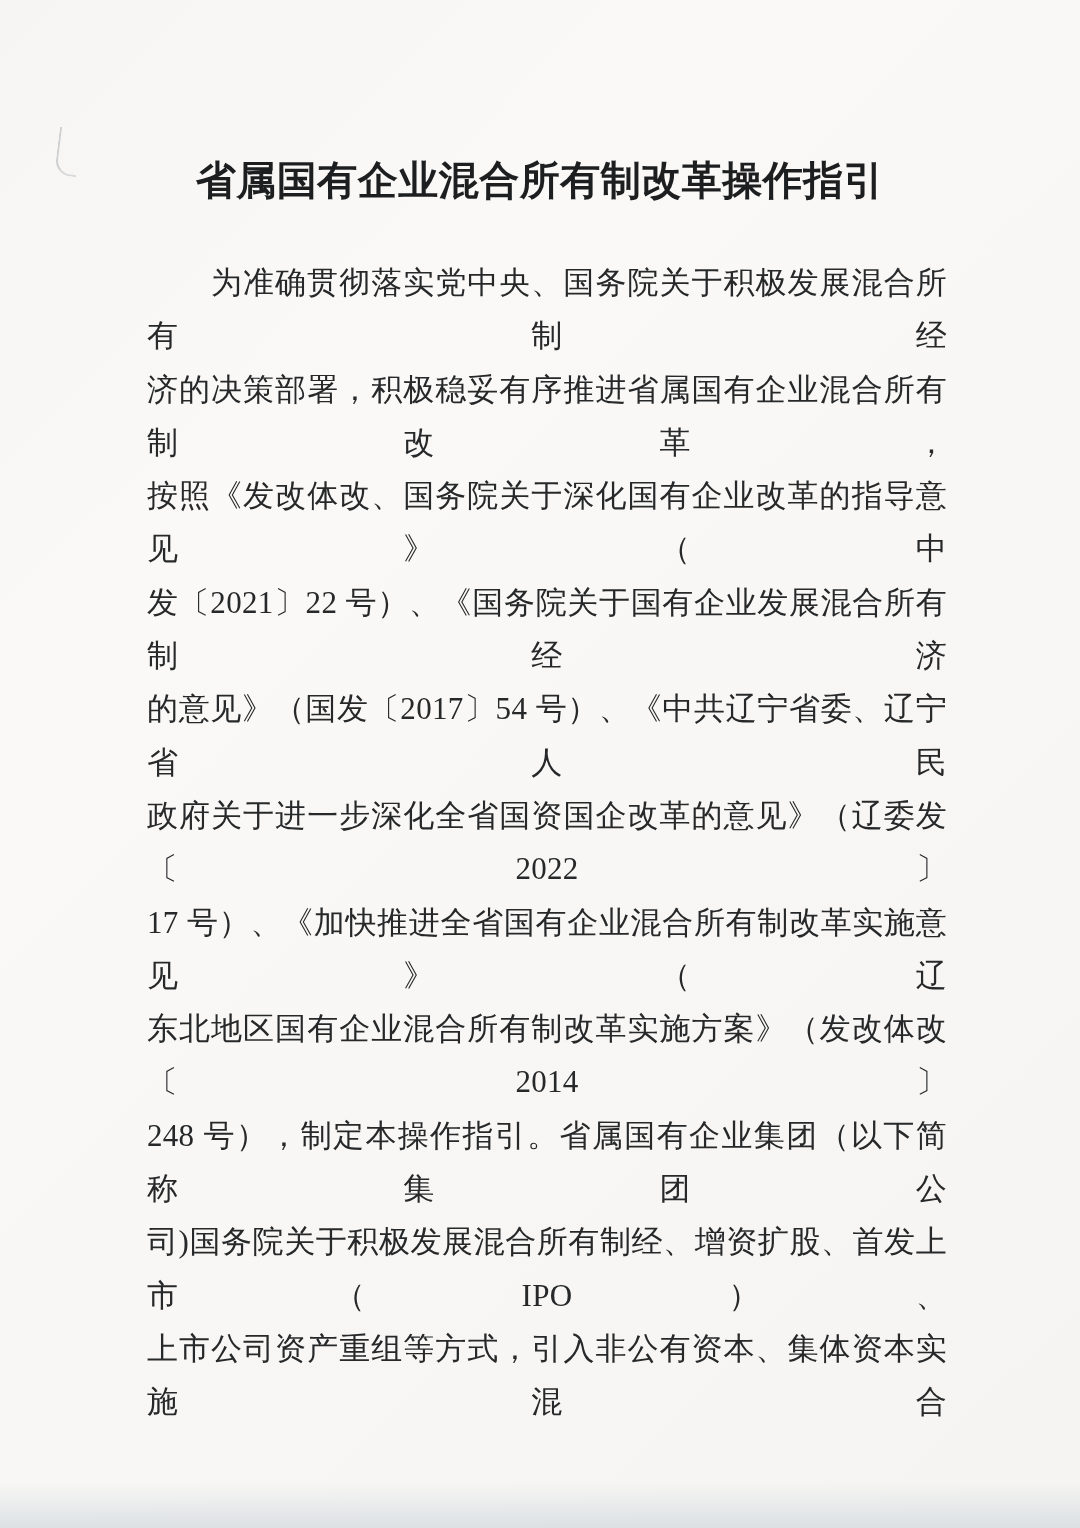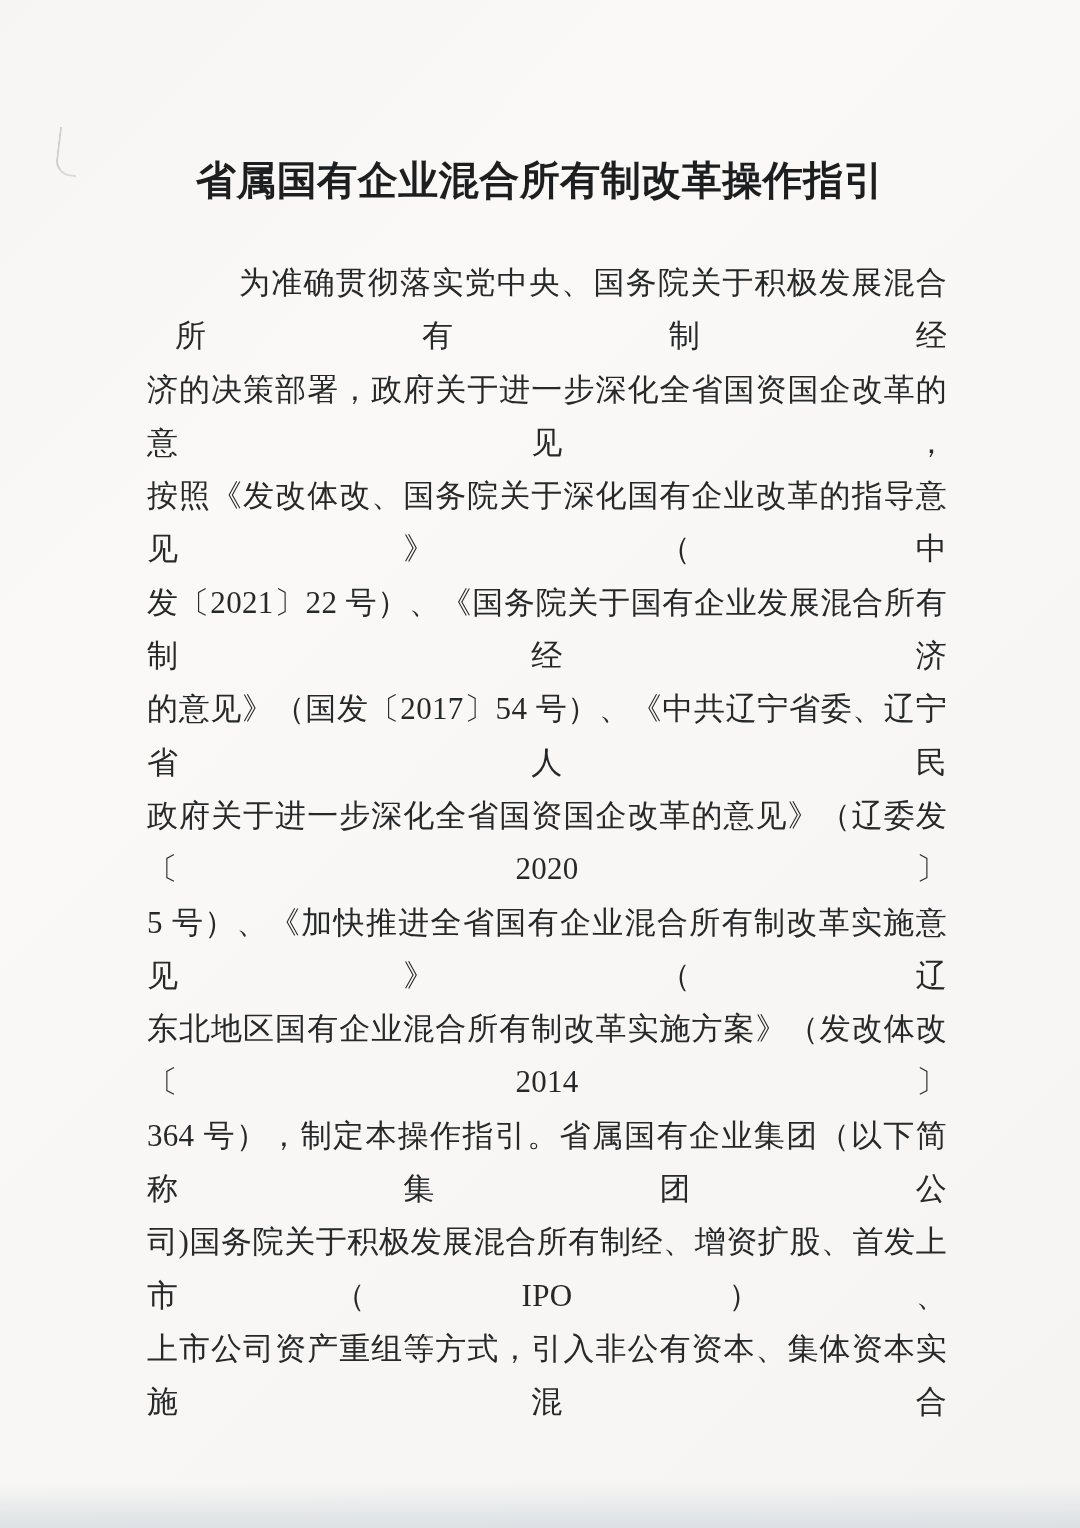--- a/index.html
+++ b/index.html
@@ -50,42 +50,42 @@
   .ln {
     font-size: 31px;
     line-height: 53.3px;
     text-align: justify;
     text-align-last: justify;
     text-justify: inter-character;
     letter-spacing: 0.3px;
     white-space: normal;
     color: #27282a;
   }
-  .ln.first { text-indent: 64px; margin-left: 28px; }
+  .ln.first { text-indent: 64px; }
 </style>
 </head>
 <body>
 
 <div class="page">
   <div class="scan-mark"></div>
 
   <h1 class="title">省属国有企业混合所有制改革操作指引</h1>
 
   <main class="content">
 
     <section>
       <div class="ln first">为准确贯彻落实党中央、国务院关于积极发展混合所有制经</div>
-      <div class="ln">济的决策部署，政府关于进一步深化全省国资国企改革的意见，</div>
+      <div class="ln">济的决策部署，积极稳妥有序推进省属国有企业混合所有制改革，</div>
       <div class="ln">按照《发改体改、国务院关于深化国有企业改革的指导意见》（中</div>
       <div class="ln">发〔2021〕22 号）、《国务院关于国有企业发展混合所有制经济</div>
       <div class="ln">的意见》（国发〔2017〕54 号）、《中共辽宁省委、辽宁省人民</div>
-      <div class="ln">政府关于进一步深化全省国资国企改革的意见》（辽委发〔2020〕</div>
-      <div class="ln">5 号）、《加快推进全省国有企业混合所有制改革实施意见》（辽</div>
+      <div class="ln">政府关于进一步深化全省国资国企改革的意见》（辽委发〔2022〕</div>
+      <div class="ln">17 号）、《加快推进全省国有企业混合所有制改革实施意见》（辽</div>
       <div class="ln">东北地区国有企业混合所有制改革实施方案》（发改体改〔2014〕</div>
-      <div class="ln">364 号），制定本操作指引。省属国有企业集团（以下简称集团公</div>
+      <div class="ln">248 号），制定本操作指引。省属国有企业集团（以下简称集团公</div>
       <div class="ln">司)国务院关于积极发展混合所有制经、增资扩股、首发上市（IPO）、</div>
       <div class="ln">上市公司资产重组等方式，引入非公有资本、集体资本实施混合</div>
 
     </section>
 
   </main>
 
 </div>
 
 </body></html>

